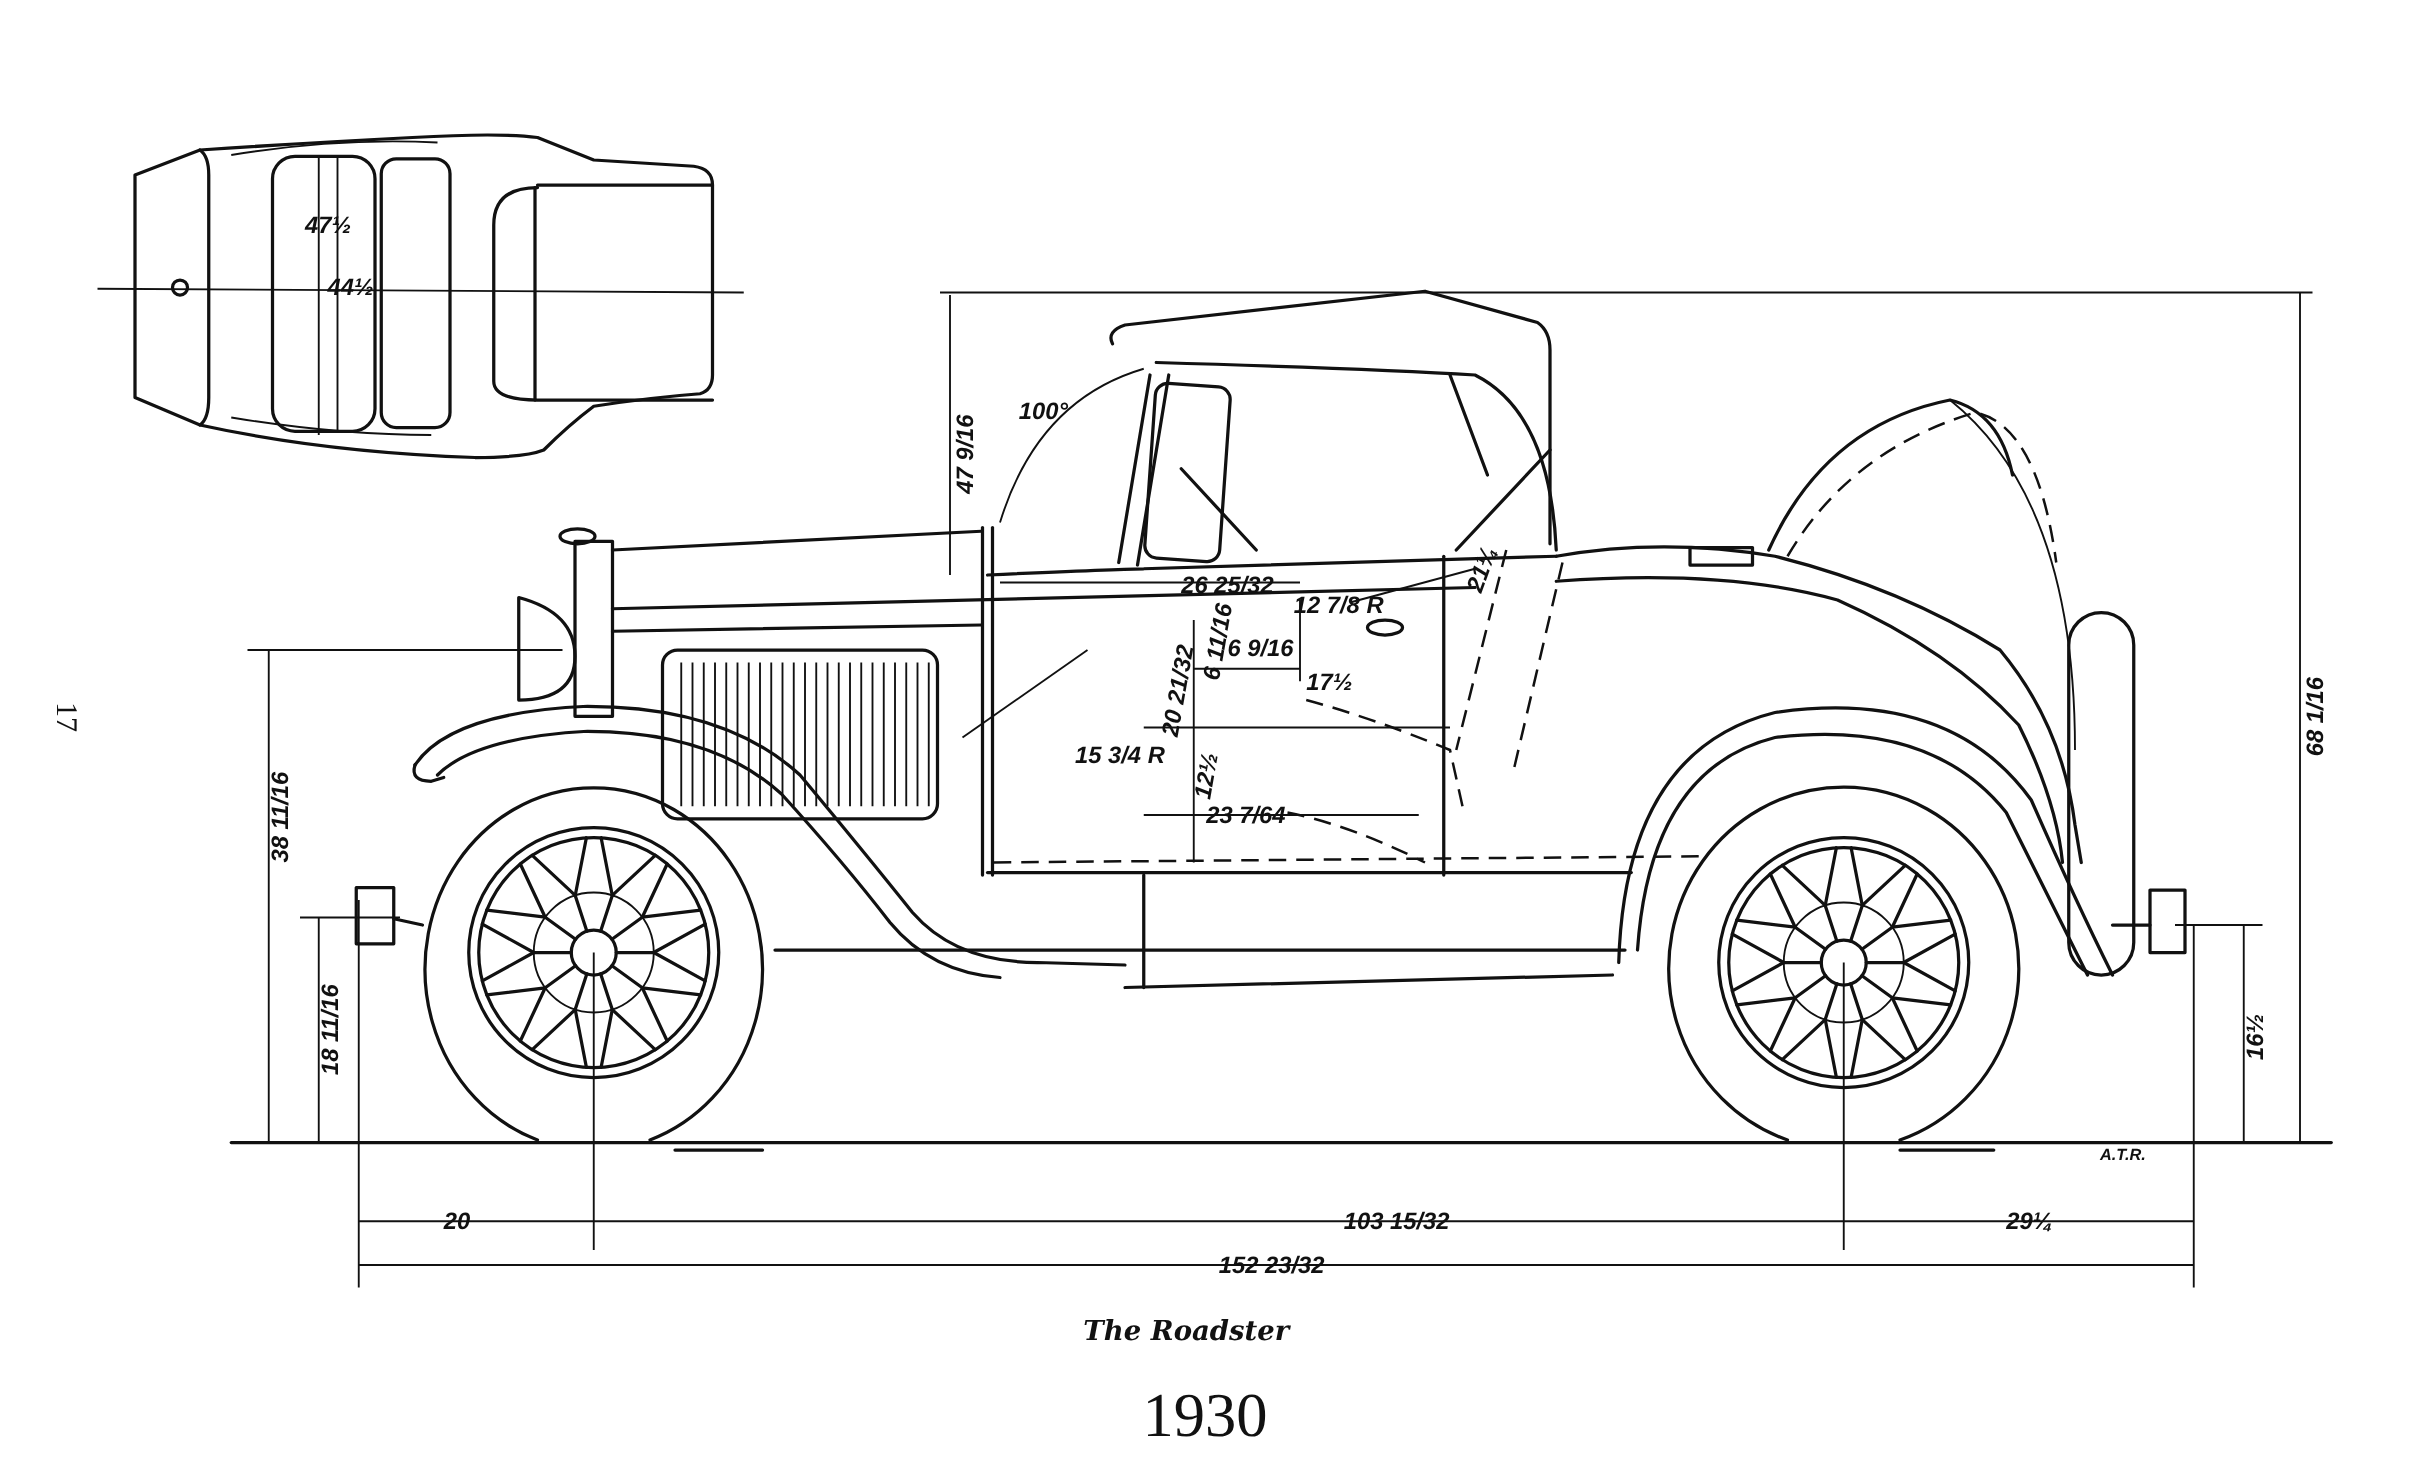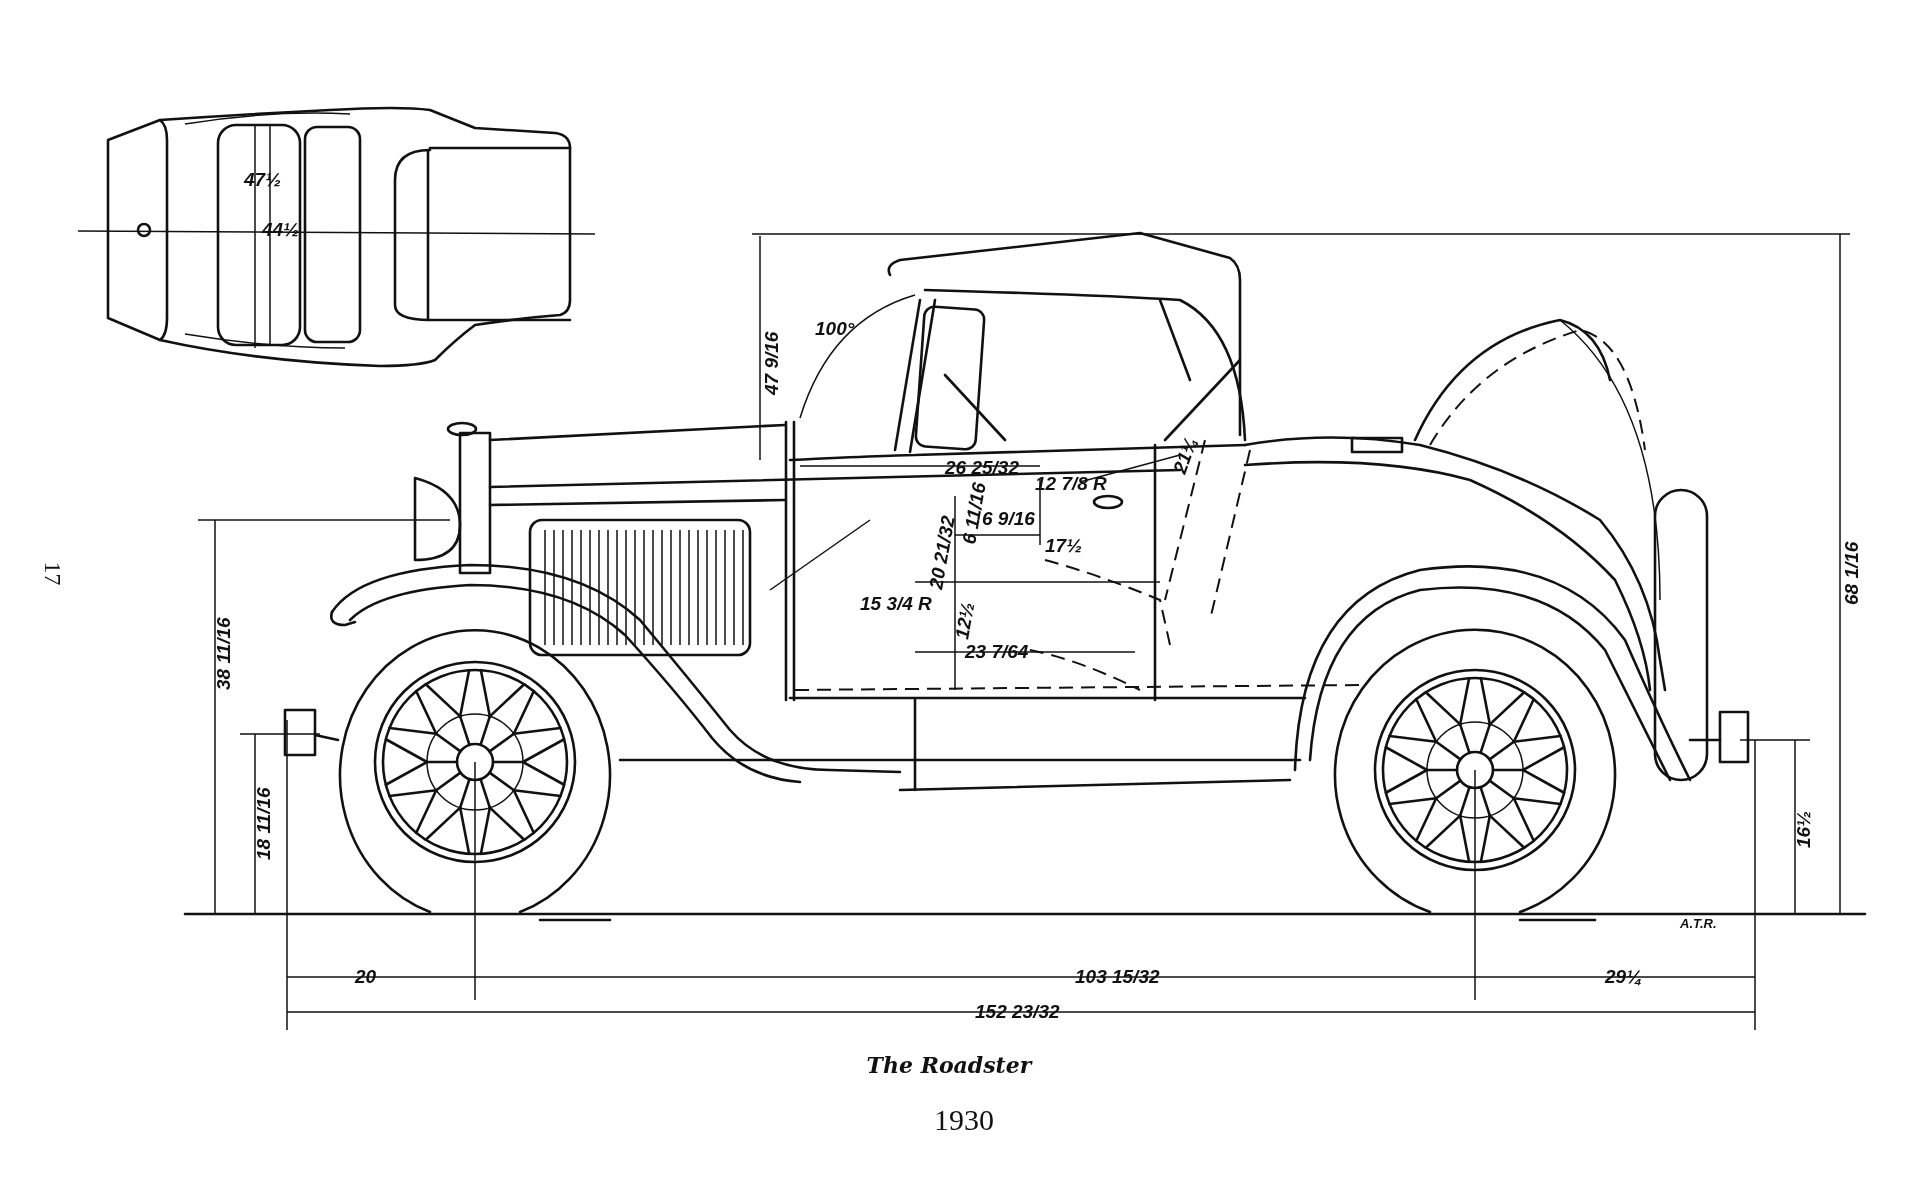--- a/index.html
+++ b/index.html
@@ -5,21 +5,21 @@
   html, body { margin:0; padding:0; background:#ffffff; }
   body { width:1928px; height:1182px; position:relative; overflow:hidden; font-family:"Liberation Sans", sans-serif; }
   #drawing { position:absolute; left:0; top:0; width:1928px; height:1182px; }
   .ln { fill:none; stroke:#111; stroke-width:2.6; stroke-linecap:round; stroke-linejoin:round; }
   .thin { fill:none; stroke:#111; stroke-width:1.5; }
   .dash { fill:none; stroke:#111; stroke-width:2; stroke-dasharray:14 8; }
   .dimtxt { font-family:"Liberation Sans", sans-serif; font-style:italic; font-weight:bold; font-size:19px; fill:#111; }
   .frac { font-family:"Liberation Sans", sans-serif; font-style:italic; font-weight:bold; font-size:13px; fill:#111; }
   .caption { position:absolute; left:0; width:1928px; text-align:center; color:#111; }
   #cap-title { top:1052px; font-family:"DejaVu Serif", serif; font-style:italic; font-weight:bold; font-size:22px; left:-15px; }
-  #cap-year { top:1103px; font-family:"Liberation Serif", serif; font-size:30px; left:0px; }
+  #cap-year { top:1103px; font-family:"Liberation Serif", serif; font-size:50px; left:0px; }
   #page-num { position:absolute; left:40px; top:560px; font-family:"Liberation Serif", serif; font-size:24px; transform:rotate(90deg); transform-origin:center; color:#111; }
 </style>
 </head>
 <body>
 
 <svg id="drawing" viewBox="0 0 1928 1182" xmlns="http://www.w3.org/2000/svg">
 
   <g>
     <path class="ln" d="M108,140 L108,318 L160,340 Q260,362 380,366 Q420,366 435,360 Q455,340 475,325 Q520,318 560,315 Q570,312 570,300 L570,148 Q570,135 555,133 L475,128 Q450,118 430,110 Q400,106 330,110 Q250,114 160,120 Z"></path>
     <path class="ln" d="M160,120 Q167,125 167,140 L167,318 Q167,335 160,340"></path>

